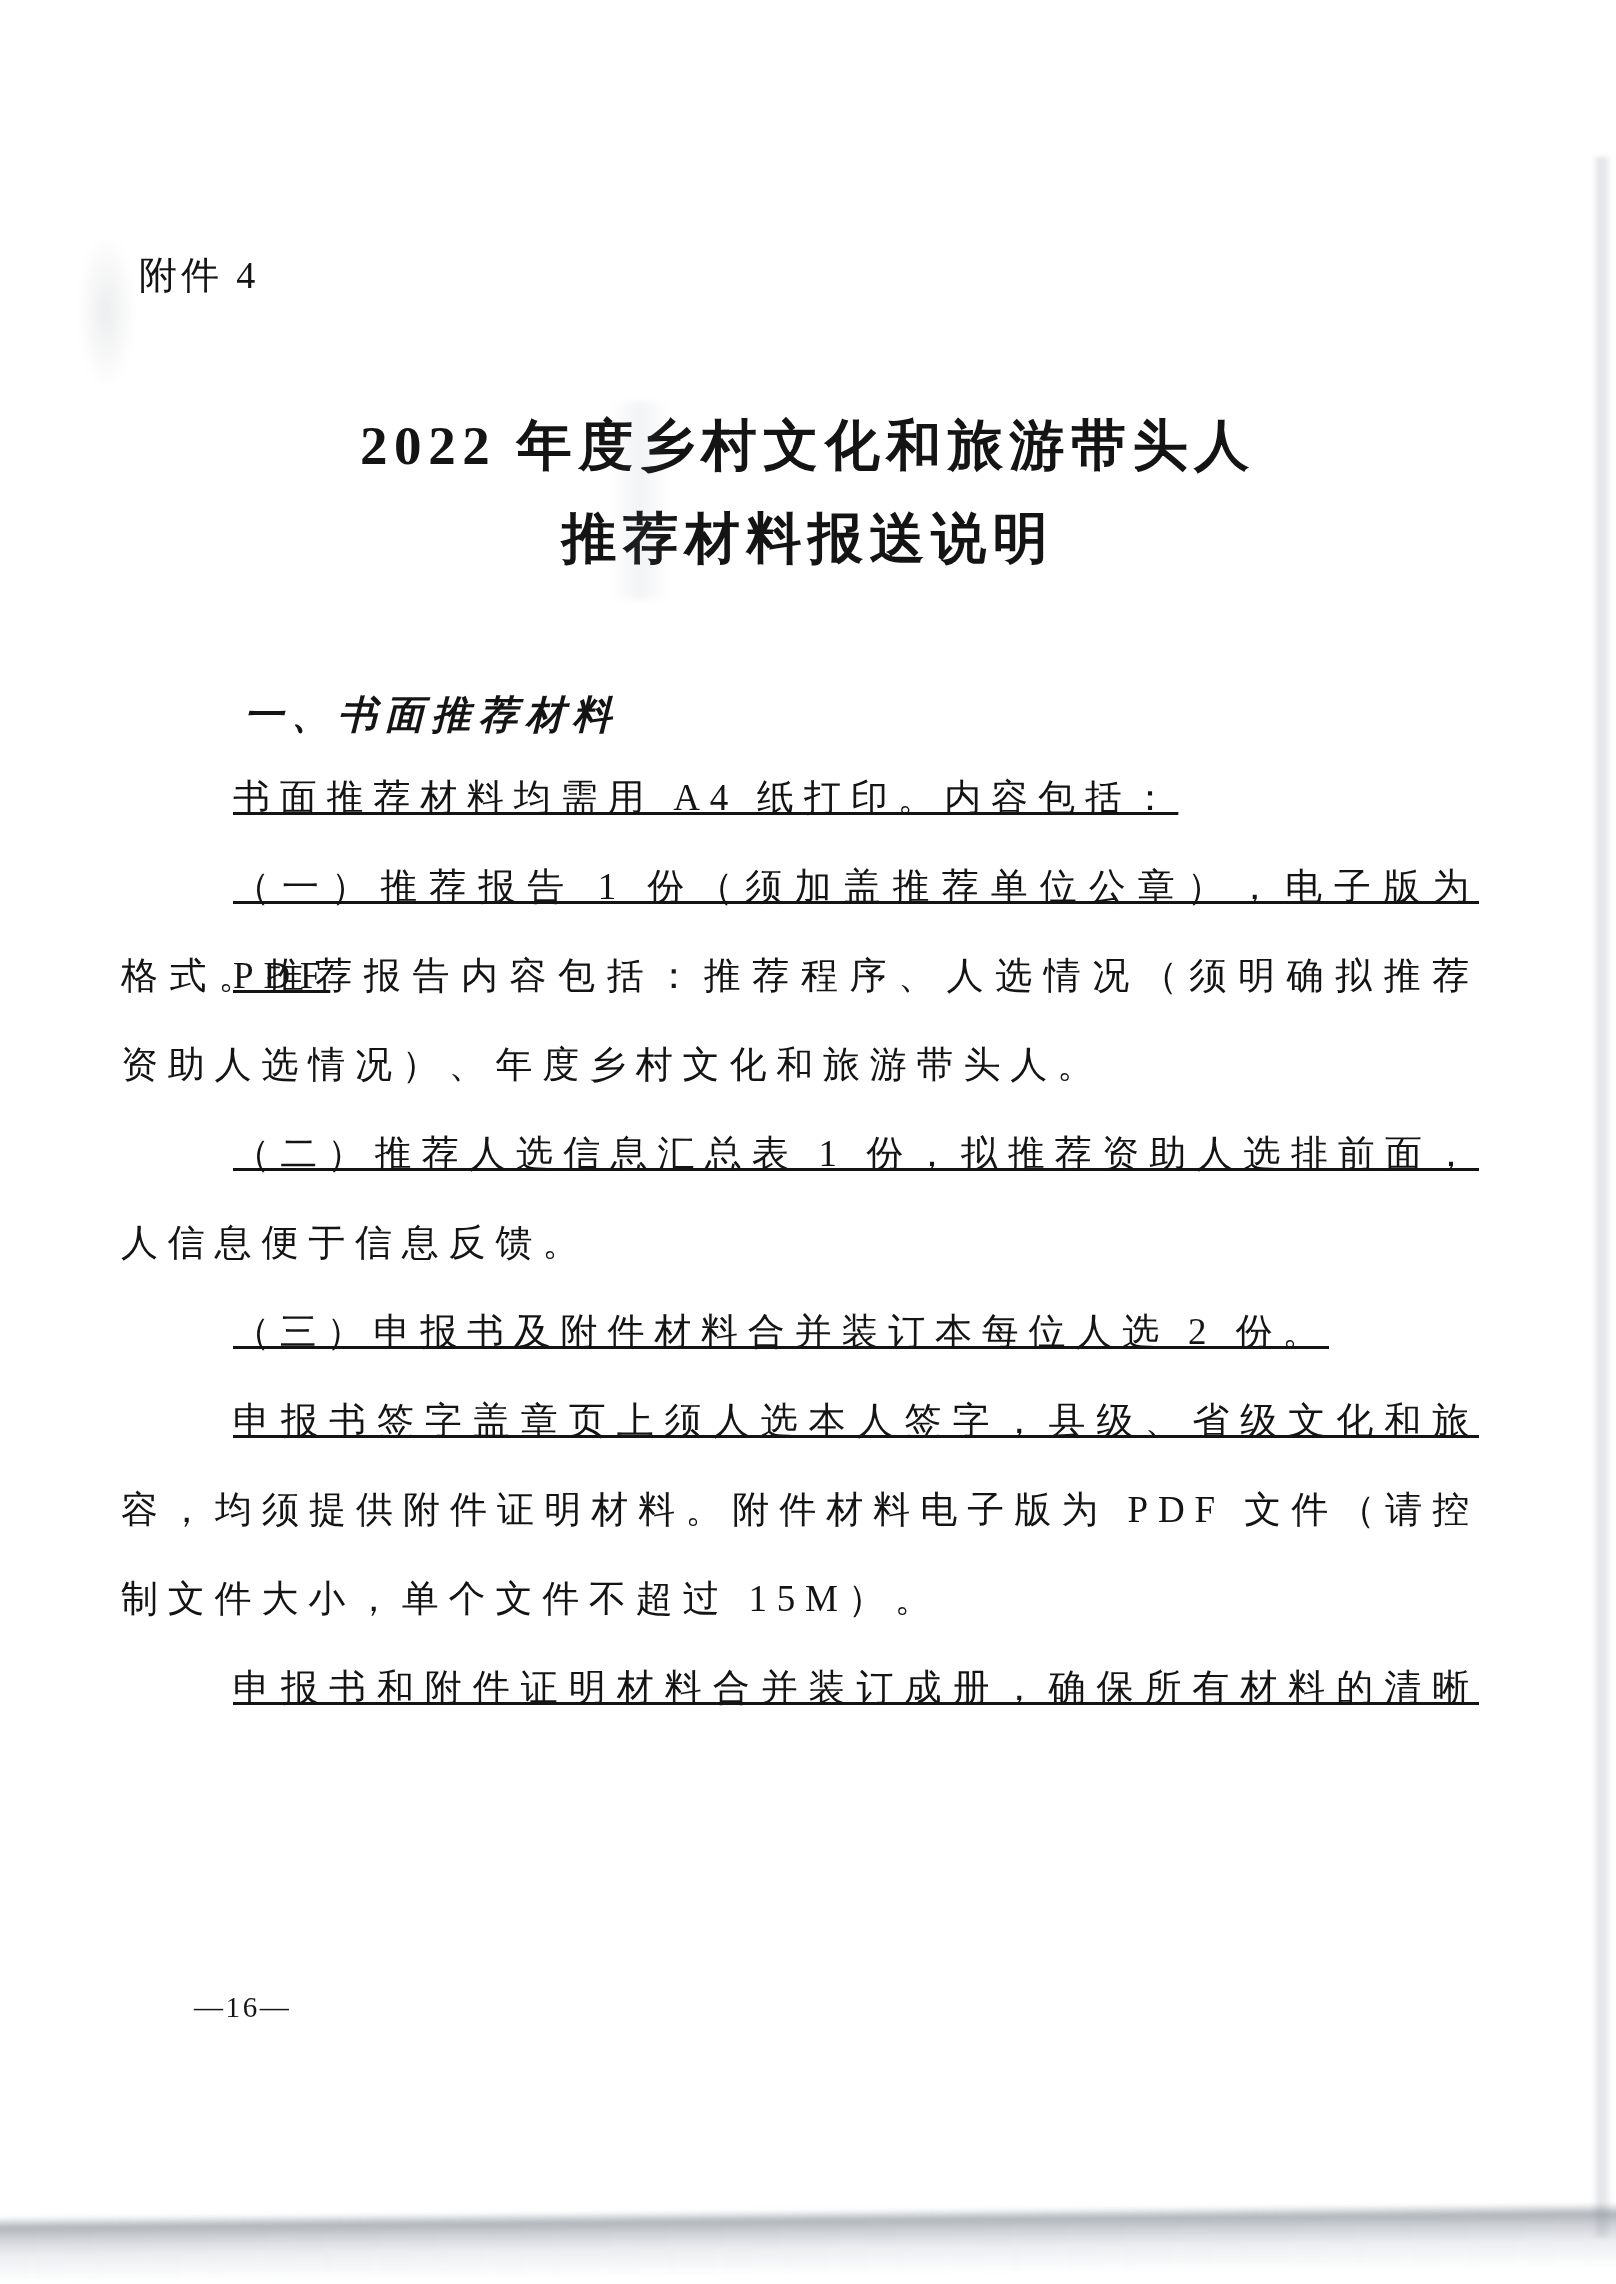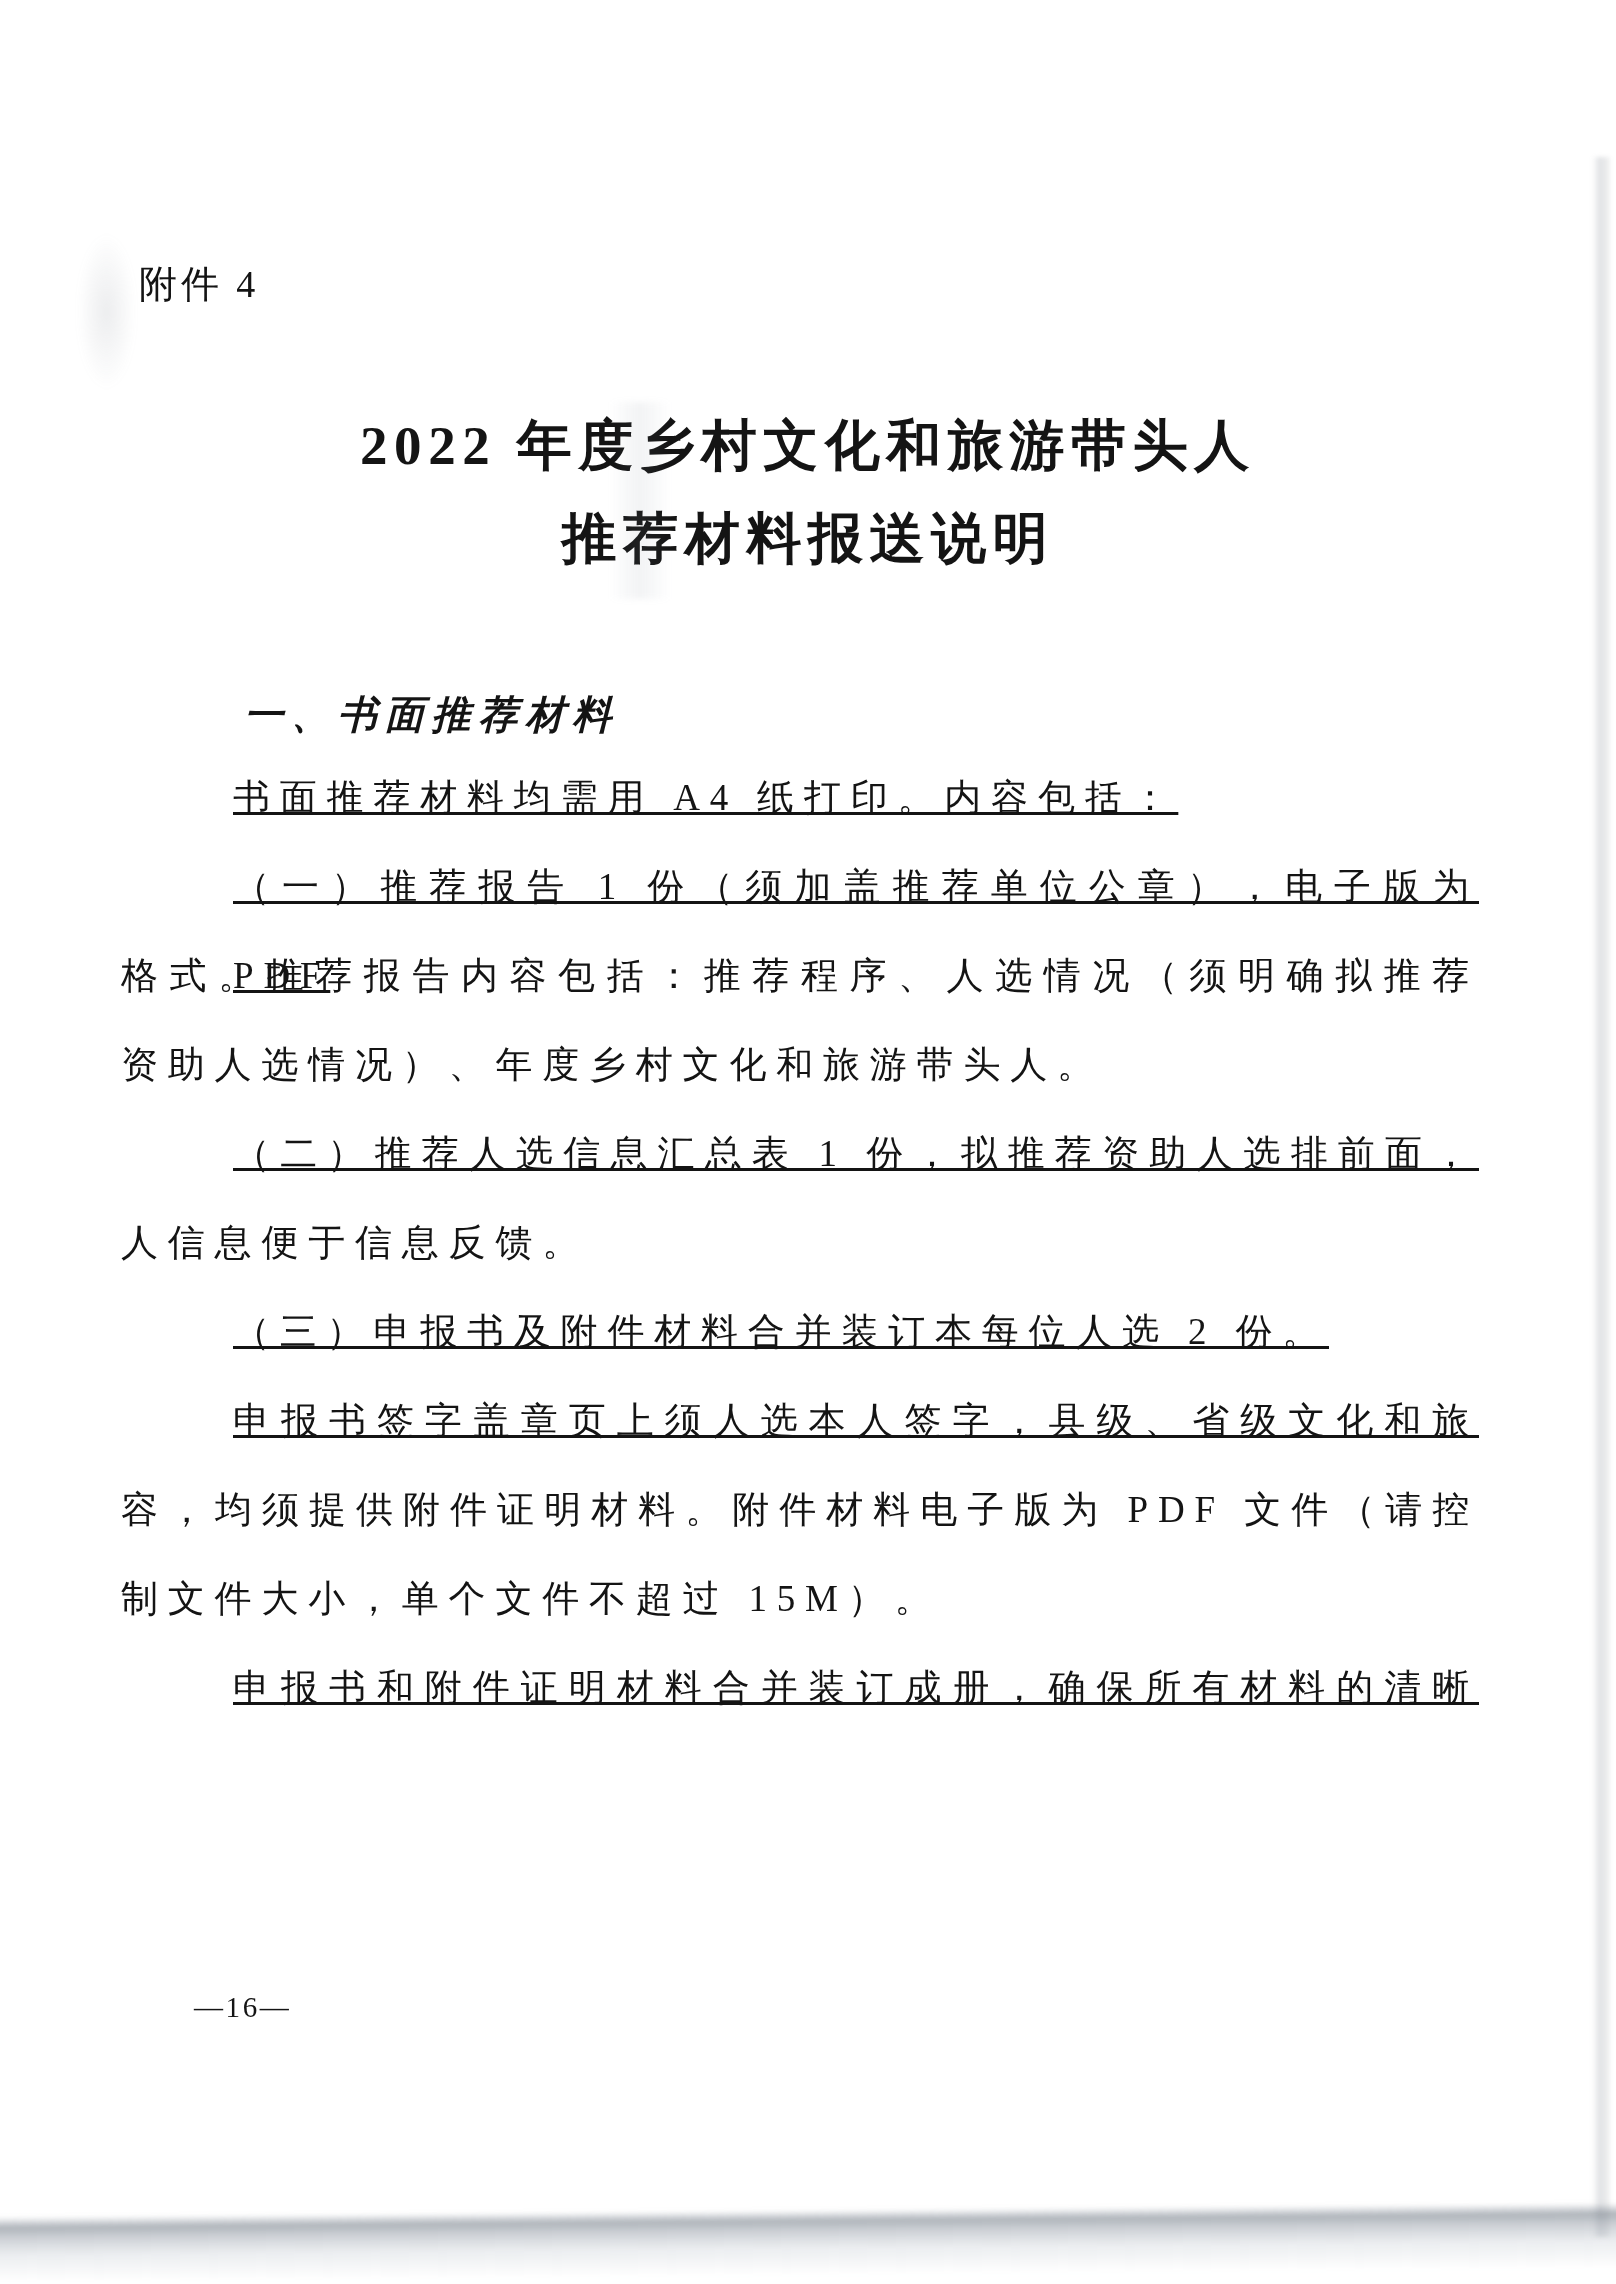--- a/index.html
+++ b/index.html
@@ -7,21 +7,21 @@
     position:relative;
     width:1616px; height:2284px;
     background:#ffffff;
     overflow:hidden;
     font-family:"Liberation Serif","DejaVu Serif",serif;
     color:#141414;
   }
 
   
   .attachment {
-    position:absolute; left:139px; top:261px;
+    position:absolute; left:139px; top:252px;
     font-size:38px; line-height:46px; letter-spacing:3.9px;
   }
 
   
   .doc-title {
     position:absolute; left:0; right:0; top:399px;
     margin:0; text-align:center;
     font-size:55px; font-weight:bold;
   }
   .doc-title .t-line { display:block; line-height:93px; letter-spacing:6.6px; }

